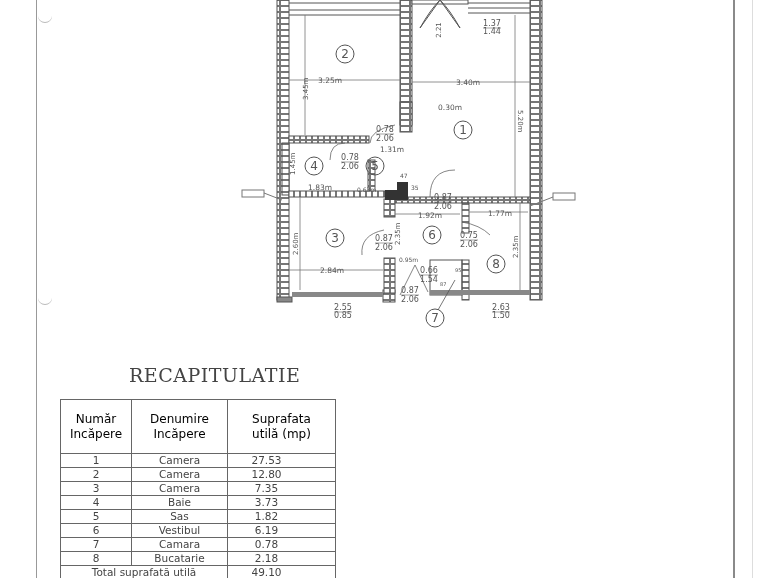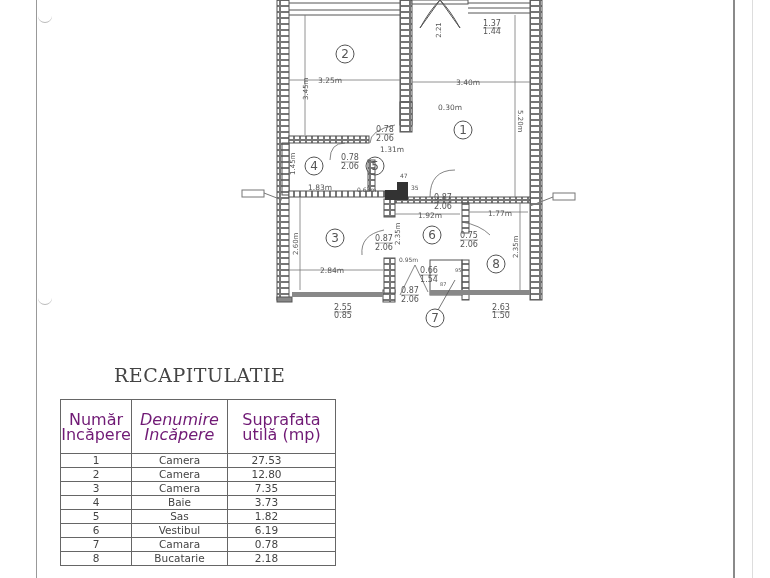--- a/index.html
+++ b/index.html
@@ -3,27 +3,27 @@
 <meta charset="utf-8">
 <style>
   html,body{margin:0;padding:0;background:#fff;}
   body{width:770px;height:578px;position:relative;overflow:hidden;font-family:"DejaVu Sans",sans-serif;color:#333;}
   .page-edge-left{position:absolute;left:36px;top:0;width:1px;height:578px;background:#999;}
   .page-edge-right{position:absolute;left:733px;top:0;width:2px;height:578px;background:#8a8a8a;}
   .page-edge-right2{position:absolute;left:752px;top:0;width:1px;height:578px;background:#ddd;}
   .punch{position:absolute;left:38px;width:14px;height:8px;border-bottom:1px solid #bbb;border-radius:0 0 10px 10px;}
   svg.plan{position:absolute;left:0;top:0;}
   .lbl{font-family:"DejaVu Sans",sans-serif;fill:#555;}
-  .title{position:absolute;left:114px;top:364px;font-family:"DejaVu Serif",serif;font-size:19px;color:#444;letter-spacing:0.5px;}
+  .title{position:absolute;left:129px;top:364px;font-family:"DejaVu Serif",serif;font-size:19px;color:#444;letter-spacing:0.5px;}
   table.recap{position:absolute;left:60px;top:399px;border-collapse:collapse;font-size:10.5px;color:#444;}
   table.recap td, table.recap th{border:1px solid #666;padding:0;text-align:center;font-weight:normal;}
-  table.recap th{height:53px;font-size:16px;line-height:15px;color:#701a75;}
+  table.recap th{height:53px;font-size:12px;line-height:15px;color:#000000;}
   table.recap td{height:13px;line-height:13px;}
   .c1{width:70px;}
-  .c2{width:95px;font-style:italic;}
+  .c2{width:95px;}
   .c3{width:107px;}
   td.val{text-align:right;padding-right:30px !important;}
 </style>
 </head>
 <body>
 
 <div class="page-edge-left"></div>
 <div class="page-edge-right"></div>
 <div class="page-edge-right2"></div>
 <div class="punch" style="top:14px"></div>
@@ -240,14 +240,18 @@
     <tr>
         <td>7</td>
         <td>Camara</td>
         <td class="val">0.78</td>
       </tr>
     <tr>
         <td>8</td>
         <td>Bucatarie</td>
         <td class="val">2.18</td>
       </tr>
+    <tr>
+        <td colspan="2">Total  suprafată  utilă</td>
+        <td class="val">49.10</td>
+      </tr>
   </tbody>
 </table>
 
 </body></html>

